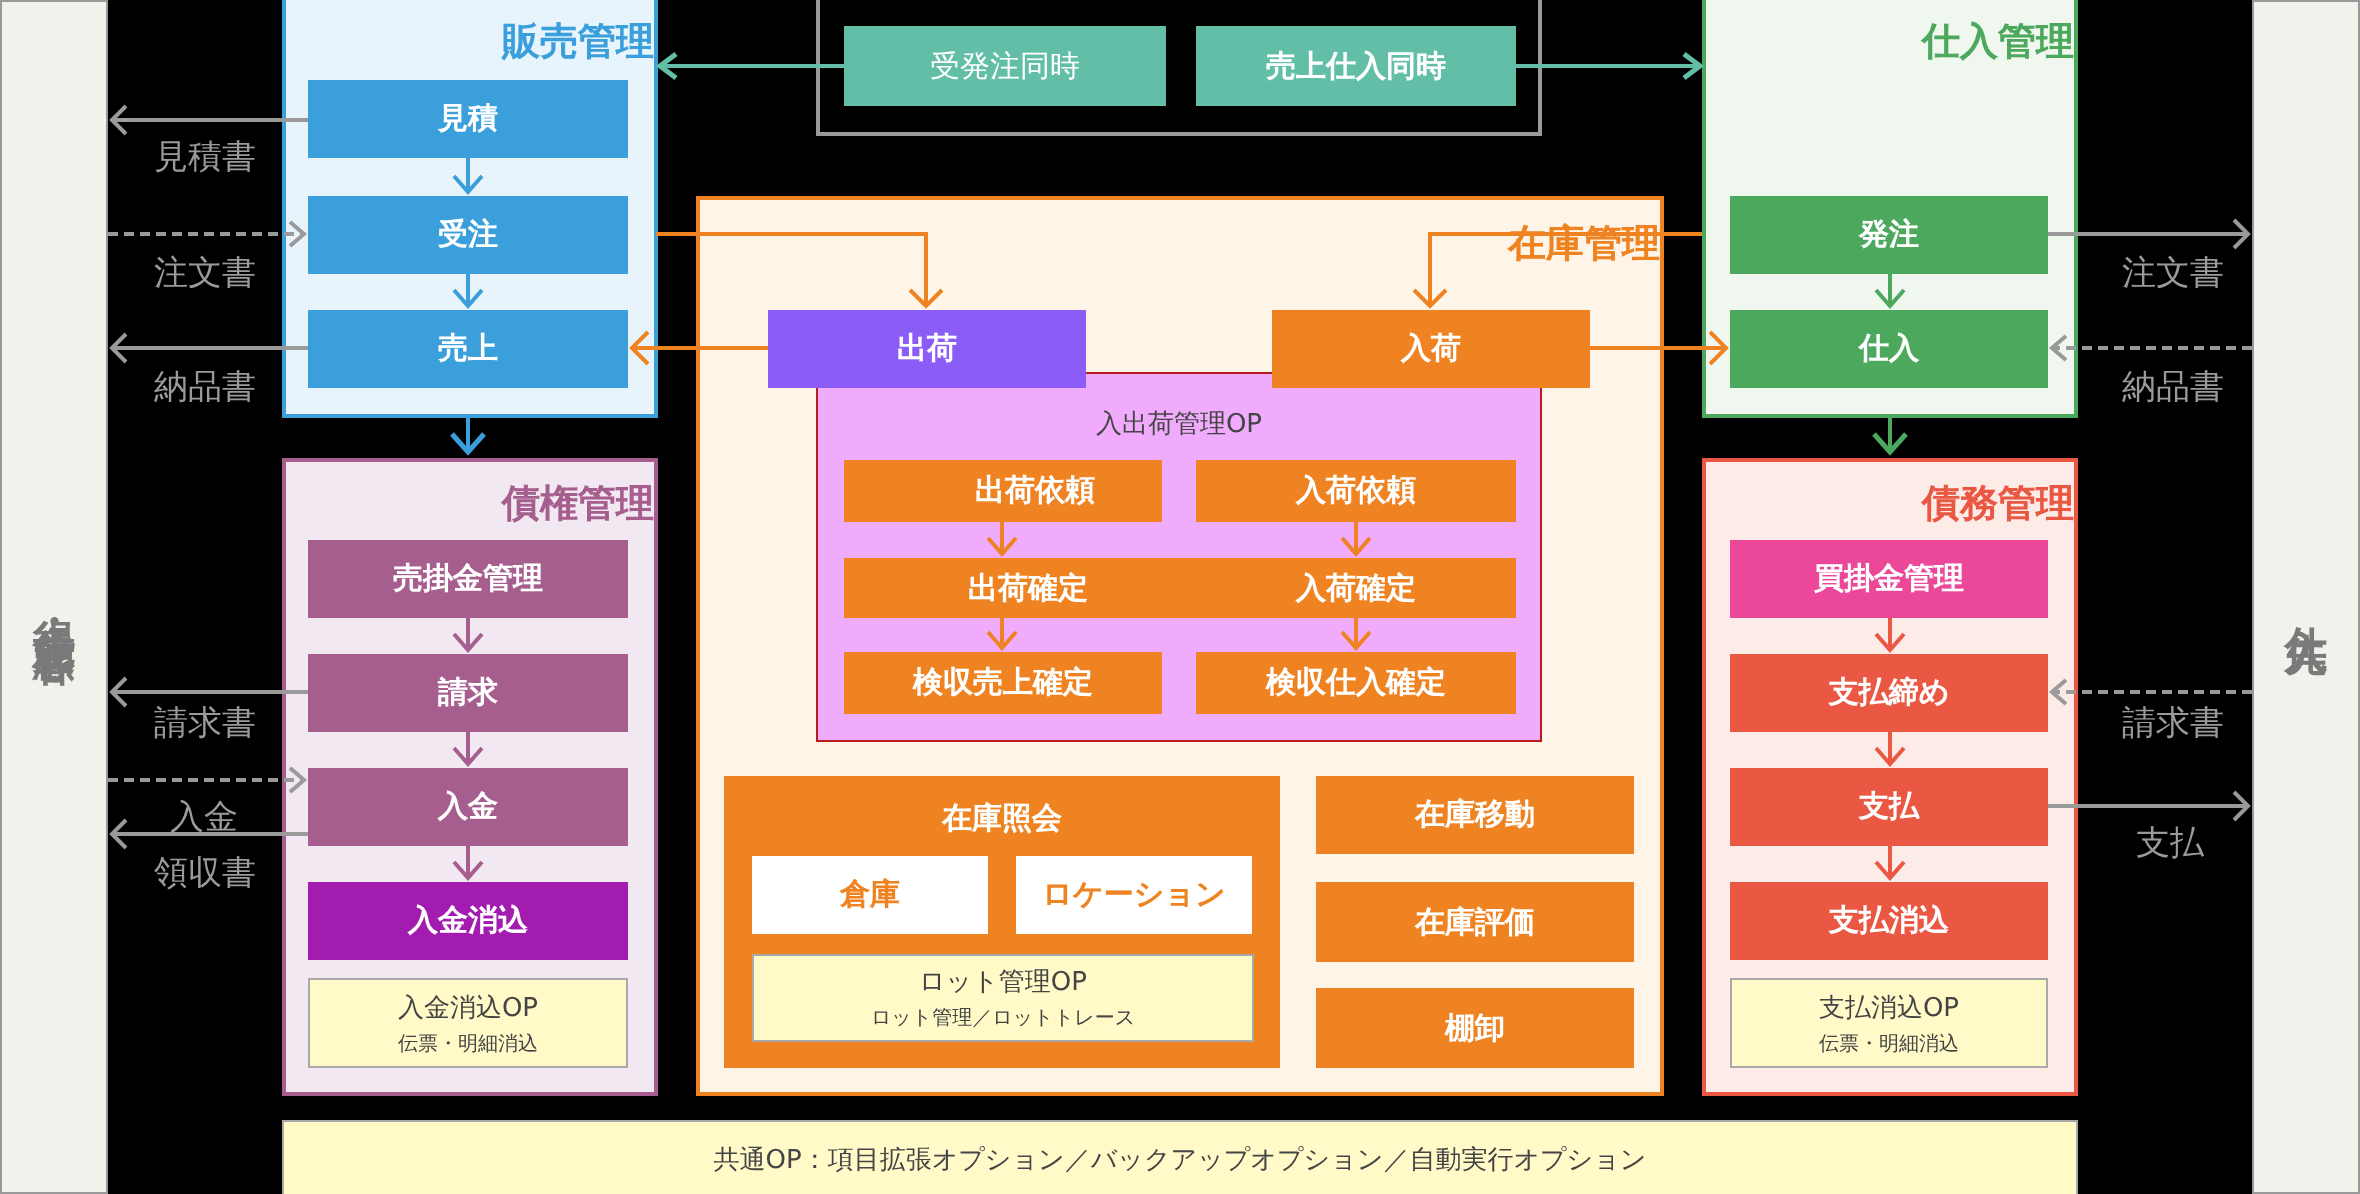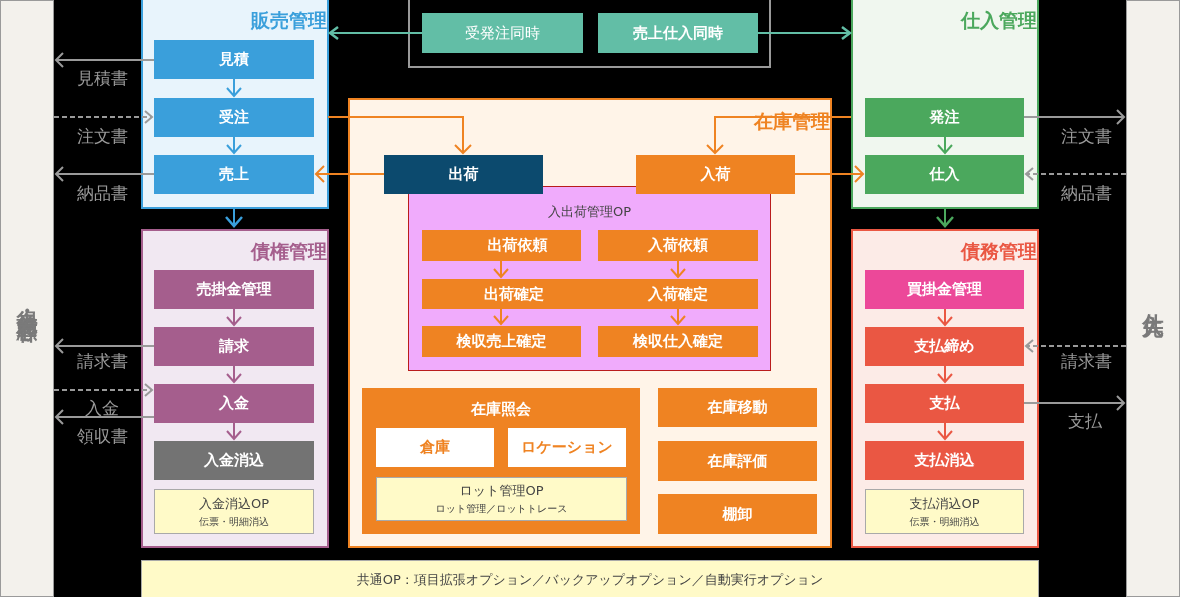--- a/index.html
+++ b/index.html
@@ -53,21 +53,21 @@
 </div>
 <div class="box" style="left:154px;top:270px;width:160px;height:39px;background:#a55e8d;">
     <span>売掛金管理</span>
   </div>
 <div class="box" style="left:154px;top:327px;width:160px;height:39px;background:#a55e8d;">
     <span>請求</span>
   </div>
 <div class="box" style="left:154px;top:384px;width:160px;height:39px;background:#a55e8d;">
     <span>入金</span>
   </div>
-<div class="box" style="left:154px;top:441px;width:160px;height:39px;background:#737373;">
+<div class="box" style="left:154px;top:441px;width:160px;height:39px;background:#a21caf;">
     <span>入金消込</span>
   </div>
 <div class="opbox" style="left:154px;top:489px;width:160px;height:45px;">
   <div class="op-title">入金消込OP</div>
   <div class="op-sub">伝票・明細消込</div>
 </div>
 
 <div class="abs group" style="left:851px;top:-2px;width:188px;height:211px;border-color:#4ba85d;background:#f0f7ef;">
   <div class="group-title" style="top:8px;color:#4ba85d;">仕入管理</div>
 </div>
@@ -99,21 +99,21 @@
 </div>
 
 <div class="abs group" style="left:348px;top:98px;width:484px;height:450px;border-color:#ef8322;background:#fff4e8;">
   <div class="group-title" style="top:9px;color:#ef8322;">在庫管理</div>
 </div>
 
 <div class="abs" style="left:408px;top:186px;width:363px;height:185px;background:#f0abfc;border:1px solid #b91c1c;">
   <div style="position:absolute;left:0;right:0;top:16px;text-align:center;color:#444;font-size:13px;">入出荷管理OP</div>
 </div>
 
-<div class="box" style="left:384px;top:155px;width:159px;height:39px;background:#0c4a6e;">
+<div class="box" style="left:384px;top:155px;width:159px;height:39px;background:#8b5cf6;">
     <span>出荷</span>
   </div>
 <div class="box" style="left:636px;top:155px;width:159px;height:39px;background:#ef8322;">
     <span>入荷</span>
   </div>
 
 <div class="box" style="left:422px;top:230px;width:159px;height:31px;background:#ef8322;padding-left:32px;">
     <span>出荷依頼</span>
   </div>
 <div class="box" style="left:422px;top:279px;width:184px;height:30px;background:#ef8322;">

